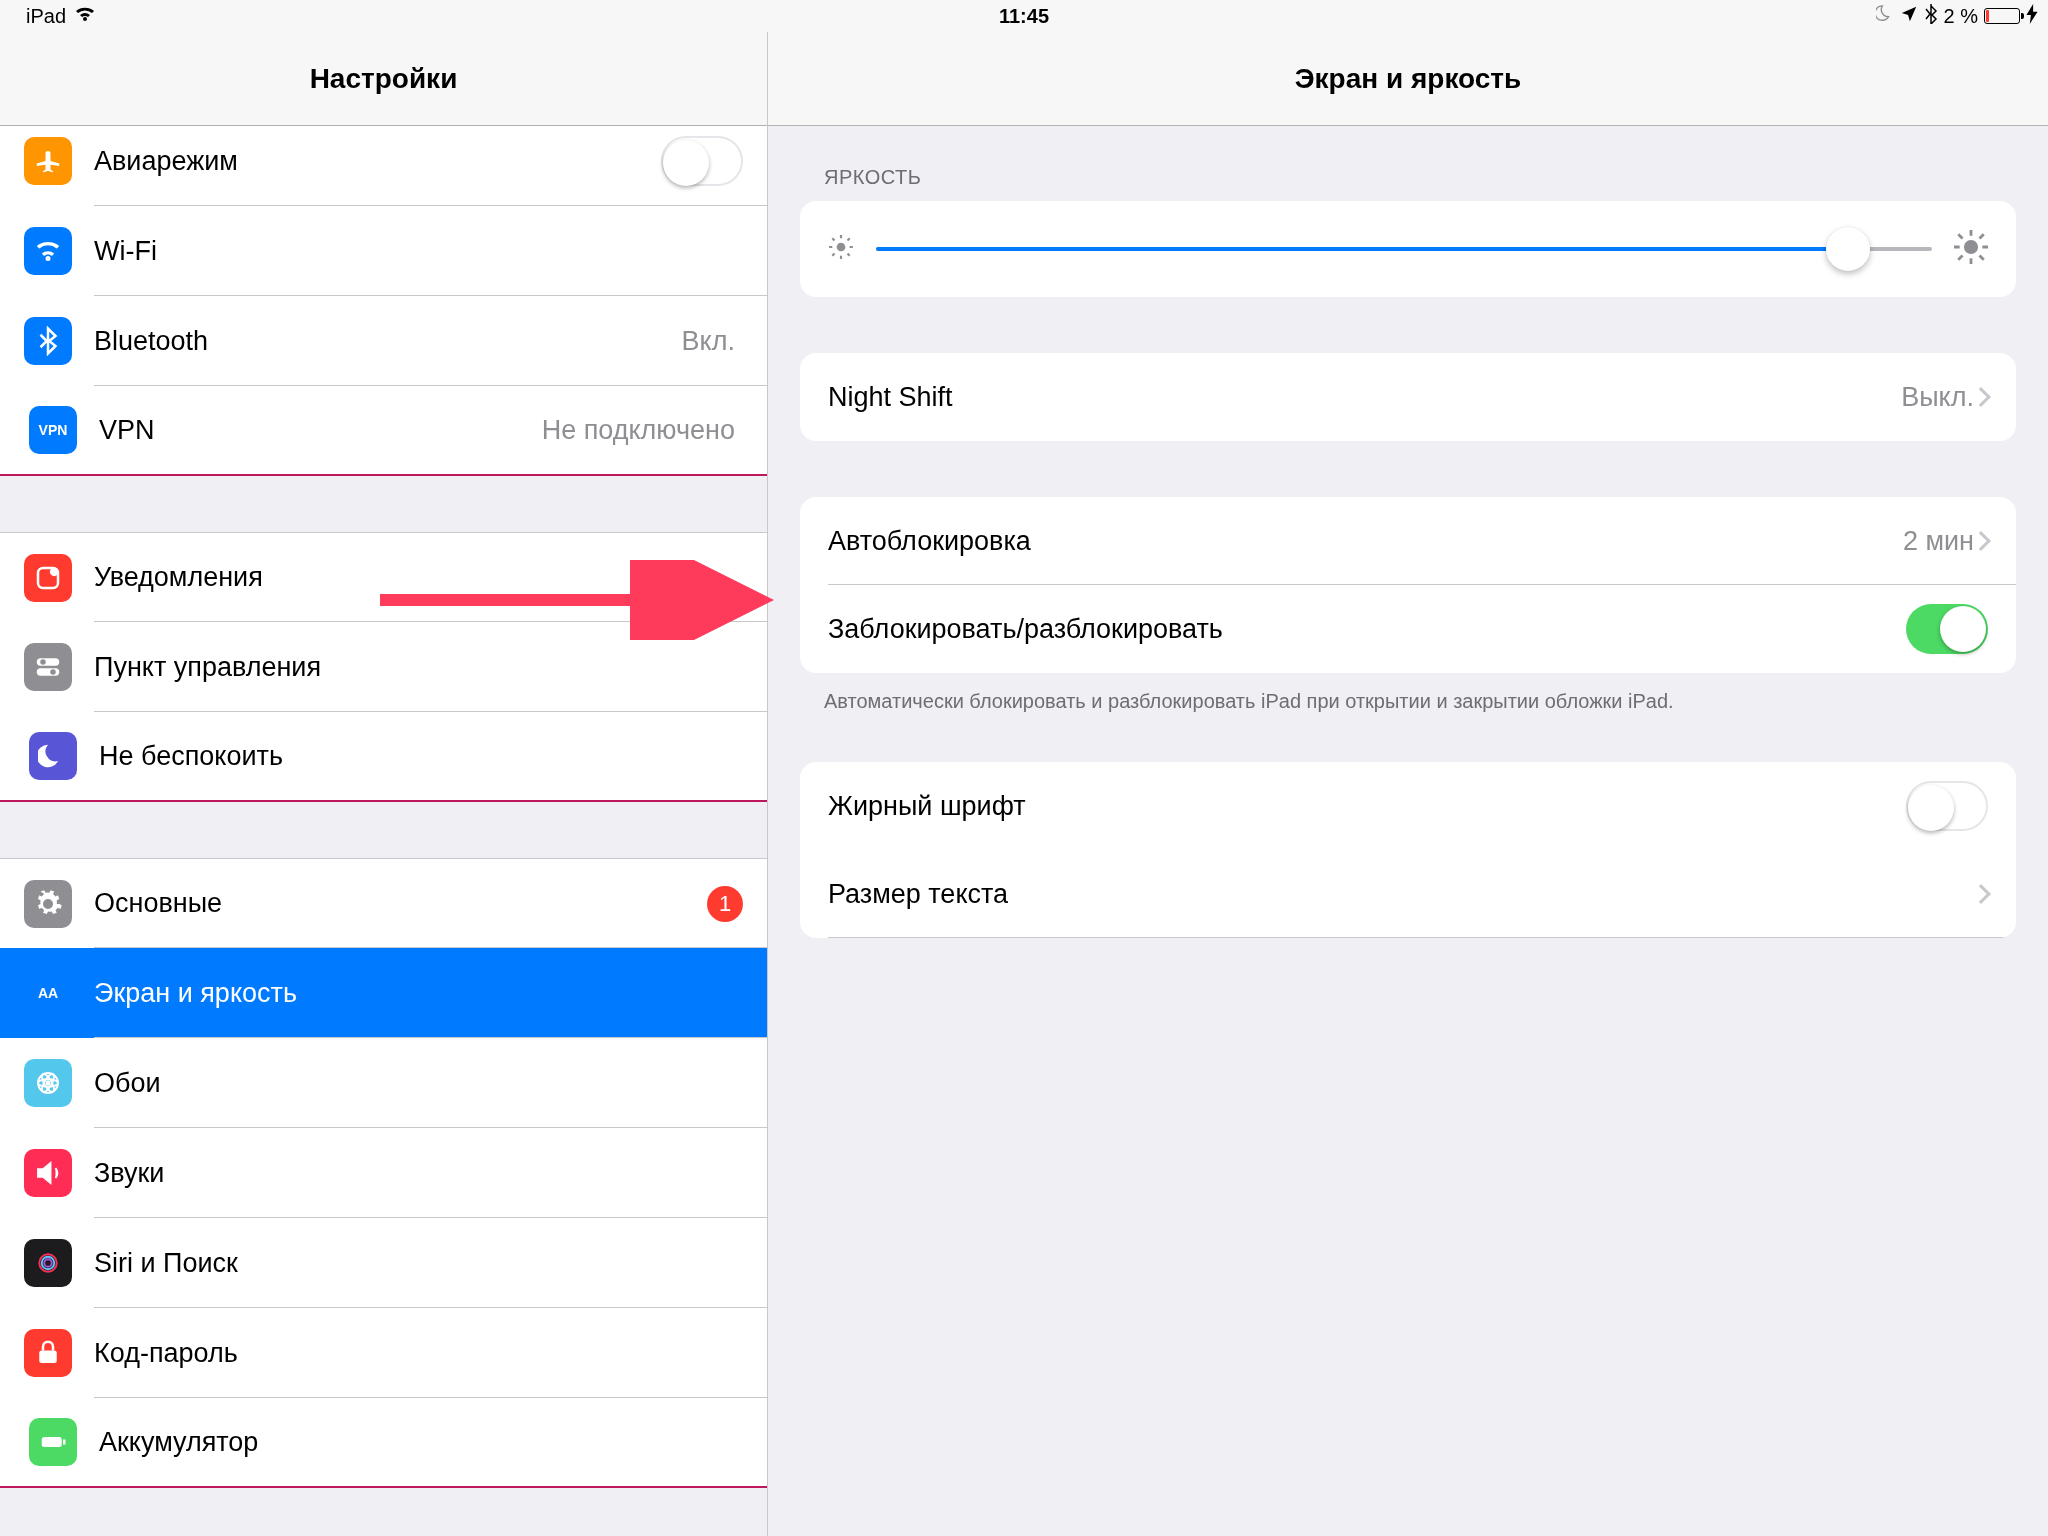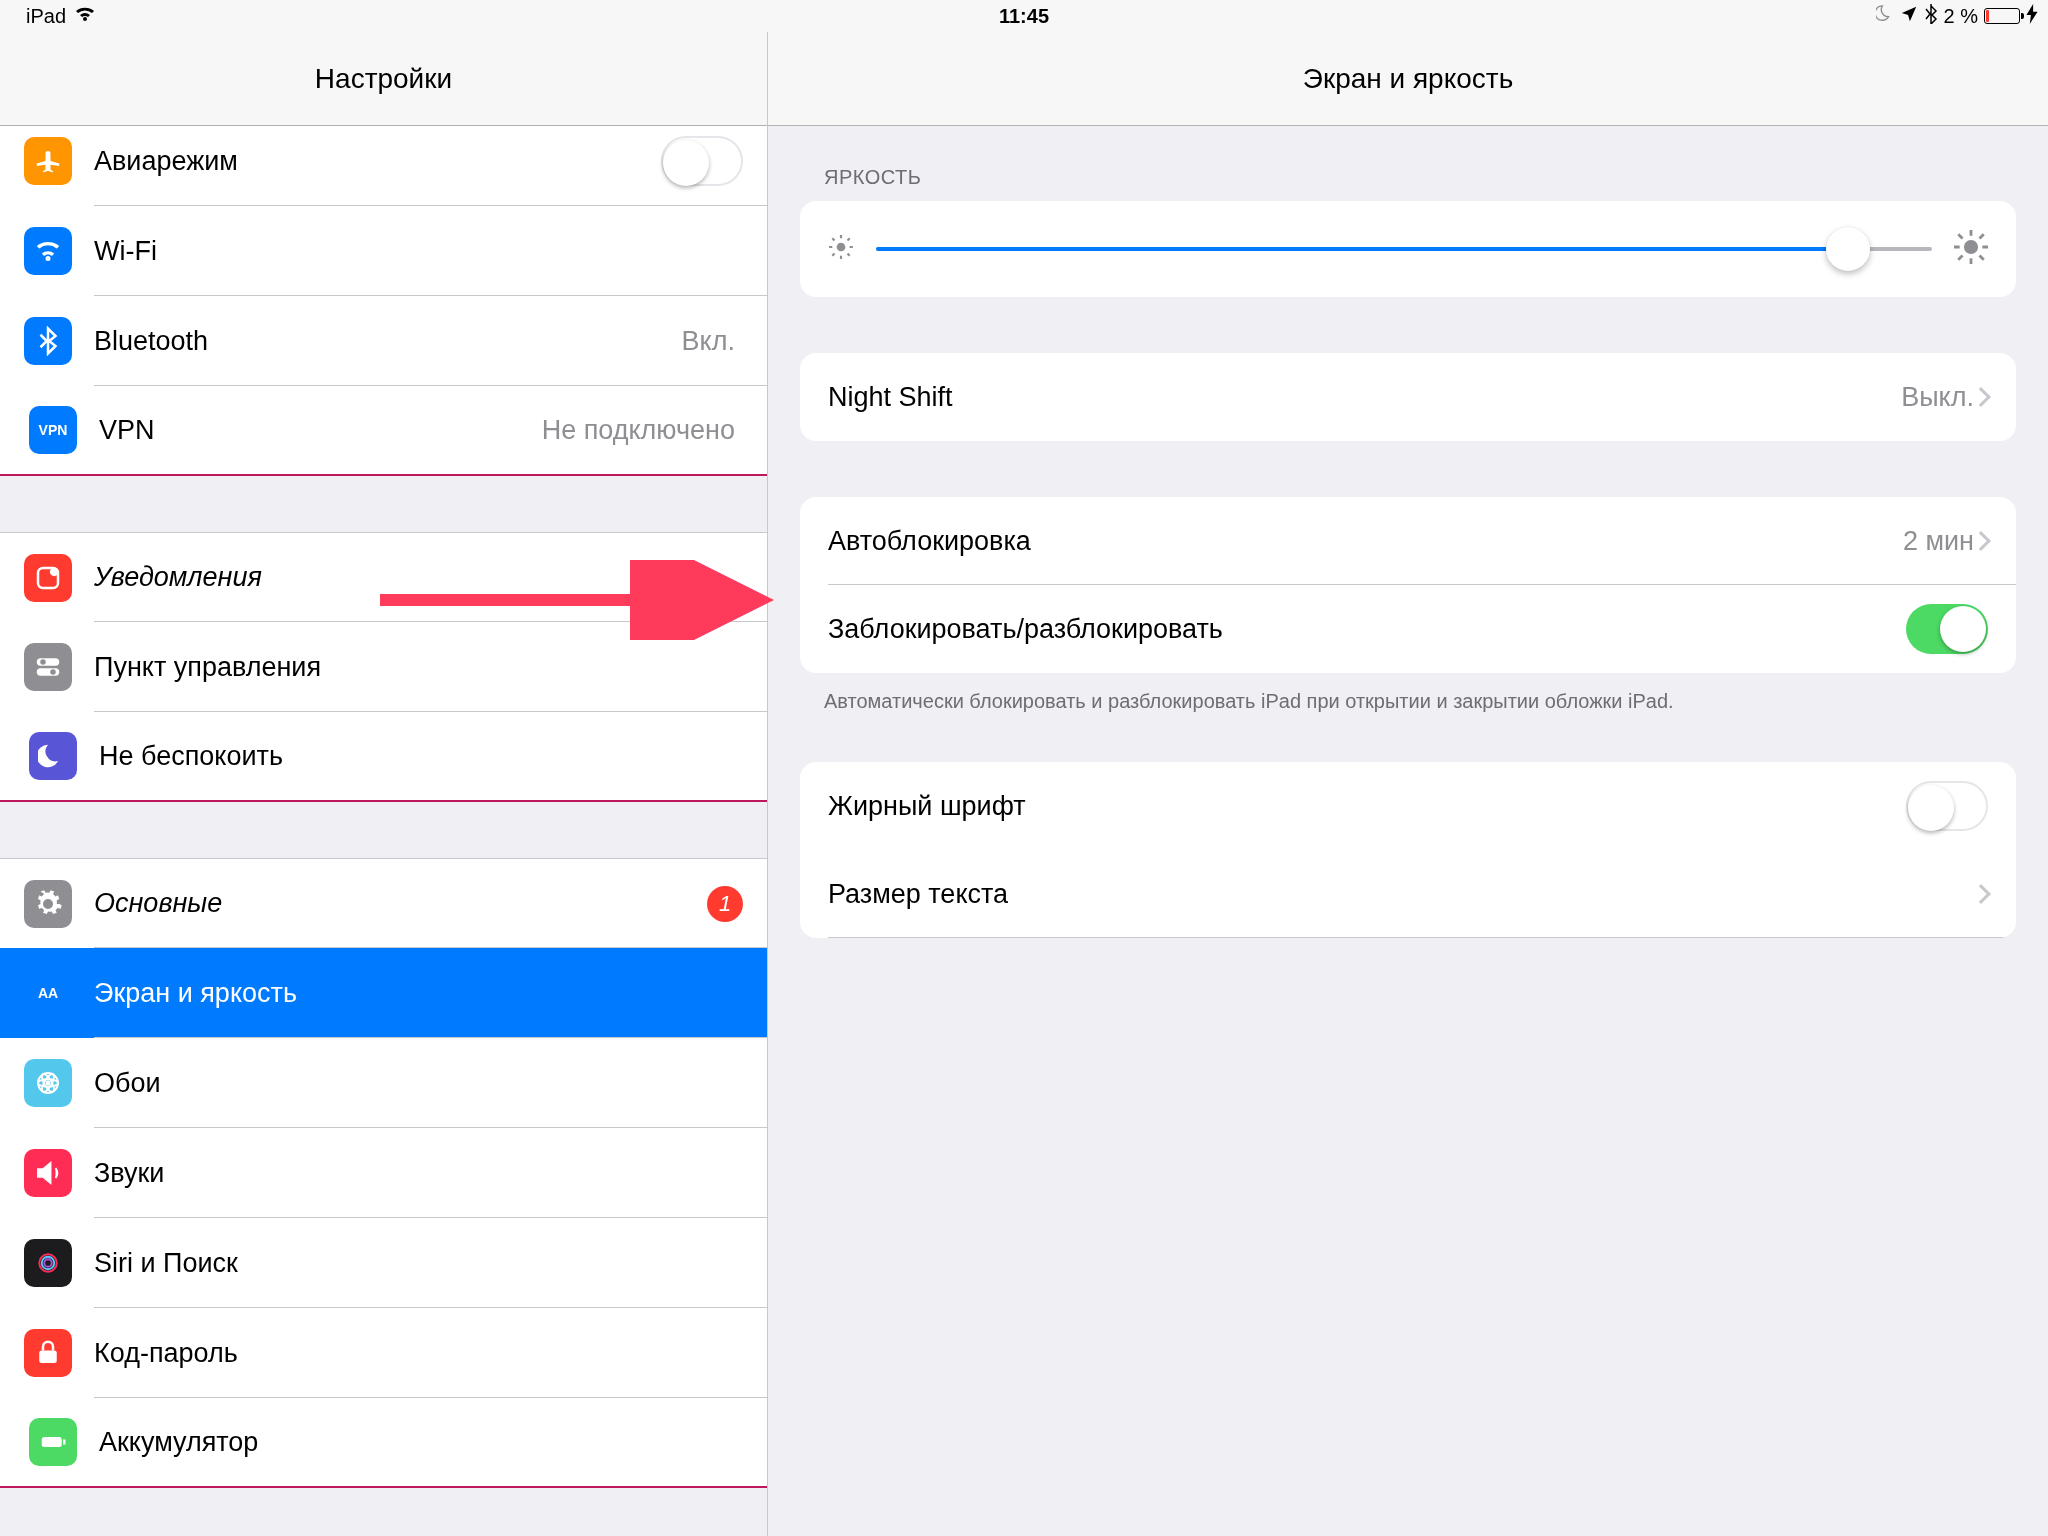--- a/index.html
+++ b/index.html
@@ -11,31 +11,31 @@
 .statusbar .center { width:100%; text-align:center; font-weight:600; }
 .statusbar .right { position:absolute; right:10px; display:flex; align-items:center; gap:6px; }
 .battery-outline { width:36px; height:16px; border:1.5px solid #000; border-radius:3px; position:relative; }
 .battery-outline::after { content:""; position:absolute; right:-5px; top:4px; width:3px; height:6px; background:#000; border-radius:0 2px 2px 0; }
 .battery-fill { position:absolute; left:1px; top:1px; bottom:1px; width:3px; background:#ff3b30; border-radius:1px; }
 
 
 .leftpane, .rightpane { position:absolute; top:32px; bottom:0; }
 .leftpane  { left:0;  width:768px; background:#efeff4; border-right:1px solid #c8c7cc; }
 .rightpane { left:768px; right:0; background:#efeff4; }
-.navhead { height:94px; background:#f7f7f7; border-bottom:1px solid #b2b2b2; display:flex; align-items:center; justify-content:center; font-size:28px; font-weight:400; }
+.navhead { height:94px; background:#f7f7f7; border-bottom:1px solid #b2b2b2; display:flex; align-items:center; justify-content:center; font-size:28px; font-weight:700; }
 
 
 .left-scroll { position:absolute; top:94px; left:0; right:0; bottom:0; overflow:hidden; }
 .group-gap  { height:56px; }
 .cell { display:flex; align-items:center; height:90px; background:#fff; padding:0 24px 0 24px; position:relative; }
 .cell .iconbox { width:48px; height:48px; border-radius:10px; margin-right:22px; display:flex; align-items:center; justify-content:center; flex-shrink:0; }
 .cell .label { font-size:27px; flex:1; }
 .cell .value { font-size:27px; color:#8e8e93; margin-right:8px; }
 .cell.sep::after { content:""; position:absolute; left:94px; right:0; bottom:0; height:1px; background:#c8c7cc; }
-.group-top    { border-top:1px solid #c8c7cc;font-style:italic; }
+.group-top    { border-top:1px solid #c8c7cc; }
 .group-bottom { border-bottom:2px solid #be185d;padding-left:29px; }
 .cell.selected { background:#007aff; color:#fff;align-items:center; }
 .cell.selected .label { color:#fff; }
 .badge { background:#ff3b30; color:#fff; min-width:36px; height:36px; border-radius:18px; display:flex; align-items:center; justify-content:center; font-size:22px; padding:0 10px; }
 
 
 .detail-scroll { position:absolute; top:94px; left:0; right:0; bottom:0; padding:0 32px; }
 .section-label { font-size:20px; color:#6d6d72; letter-spacing:0.5px; margin:40px 0 12px 24px; text-transform:uppercase; }
 .rgroup { background:#fff; border-radius:16px; overflow:hidden; }
 .rcell { display:flex; align-items:center; min-height:88px; padding:0 28px; position:relative;border-radius:28px; }

